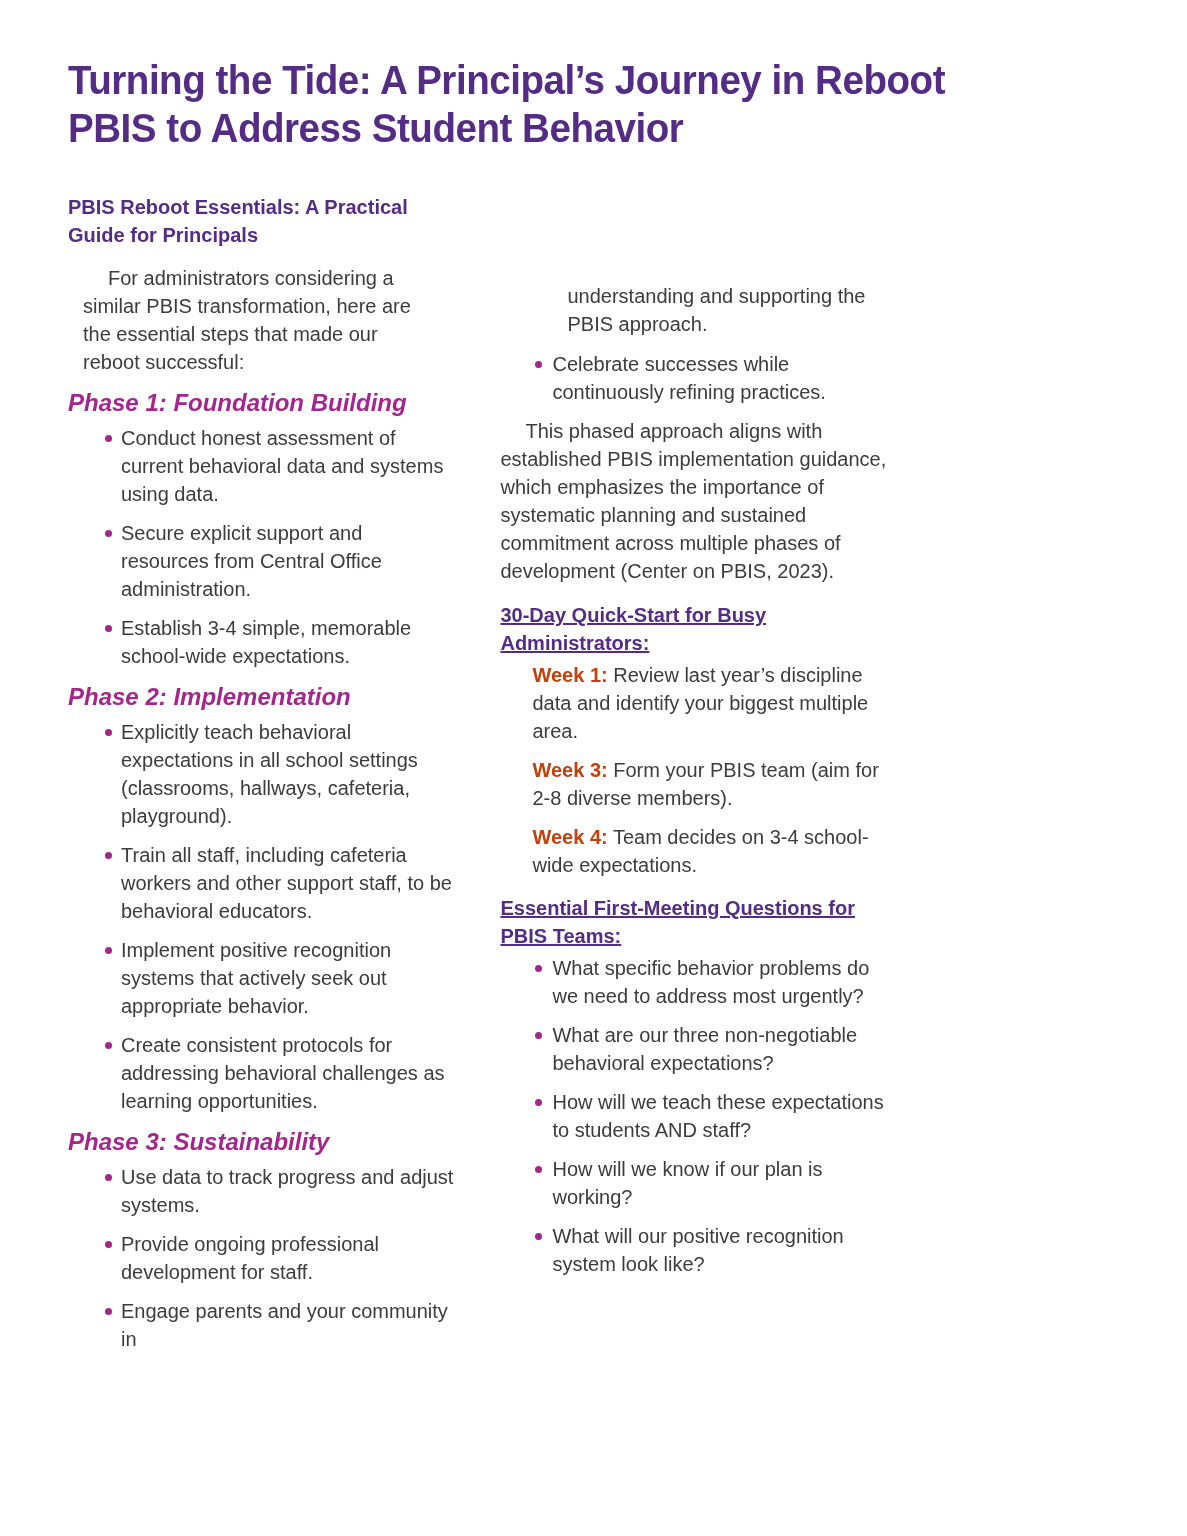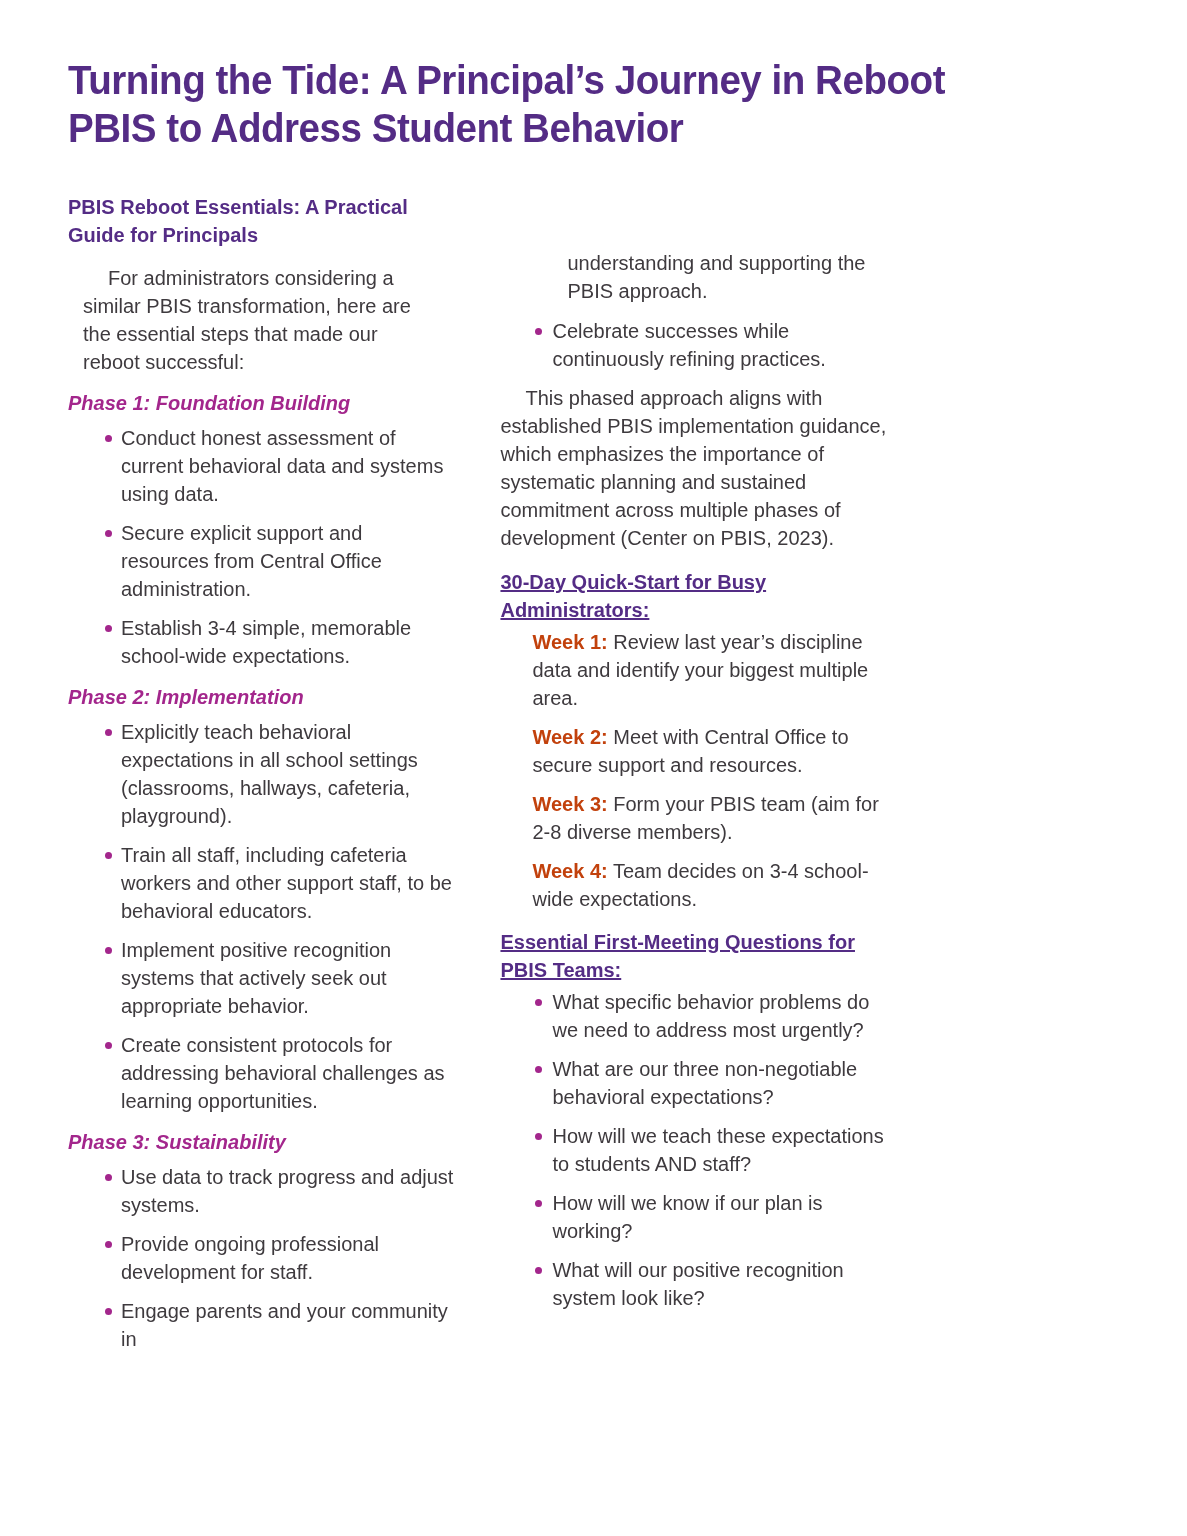--- a/index.html
+++ b/index.html
@@ -49,21 +49,21 @@
   
   .section-heading {
     margin: 0 0 4px 0;
     font-size: 20px;
     line-height: 28px;
     font-weight: bold;
     color: #542c85;
   }
   .phase-heading {
     margin: 14px 0 8px 0;
-    font-size: 20px;
+    font-size: 24px;
     line-height: 26px;
     font-weight: bold;
     font-style: italic;
     color: #a3268c;
   }
 
   
   p { margin: 15px; }
   .para-indent { text-indent: 25px; }
   .intro-para { margin-bottom: 14px; }
@@ -156,24 +156,20 @@
 
       <p class="para-indent phased-para">This phased approach aligns with established PBIS implementation guidance, which emphasizes the importance of systematic planning and sustained commitment across multiple phases of development (Center on PBIS, 2023).</p>
 
       <h2 class="section-heading quickstart-heading">30-Day Quick-Start for Busy Administrators:</h2>
 
       <div class="week-item">
         <span class="week-label">Week 1:</span>
         <span>Review last year’s discipline data and identify your biggest multiple area.</span>
       </div>
       <div class="week-item">
-        <span class="week-label">Week 2:</span>
-        <span>Meet with Central Office to secure support and resources.</span>
-      </div>
-      <div class="week-item">
         <span class="week-label">Week 3:</span>
         <span>Form your PBIS team (aim for 2-8 diverse members).</span>
       </div>
       <div class="week-item">
         <span class="week-label">Week 4:</span>
         <span>Team decides on 3-4 school-wide expectations.</span>
       </div>
 
       <h2 class="section-heading questions-heading">Essential First-Meeting Questions for PBIS Teams:</h2>
 

